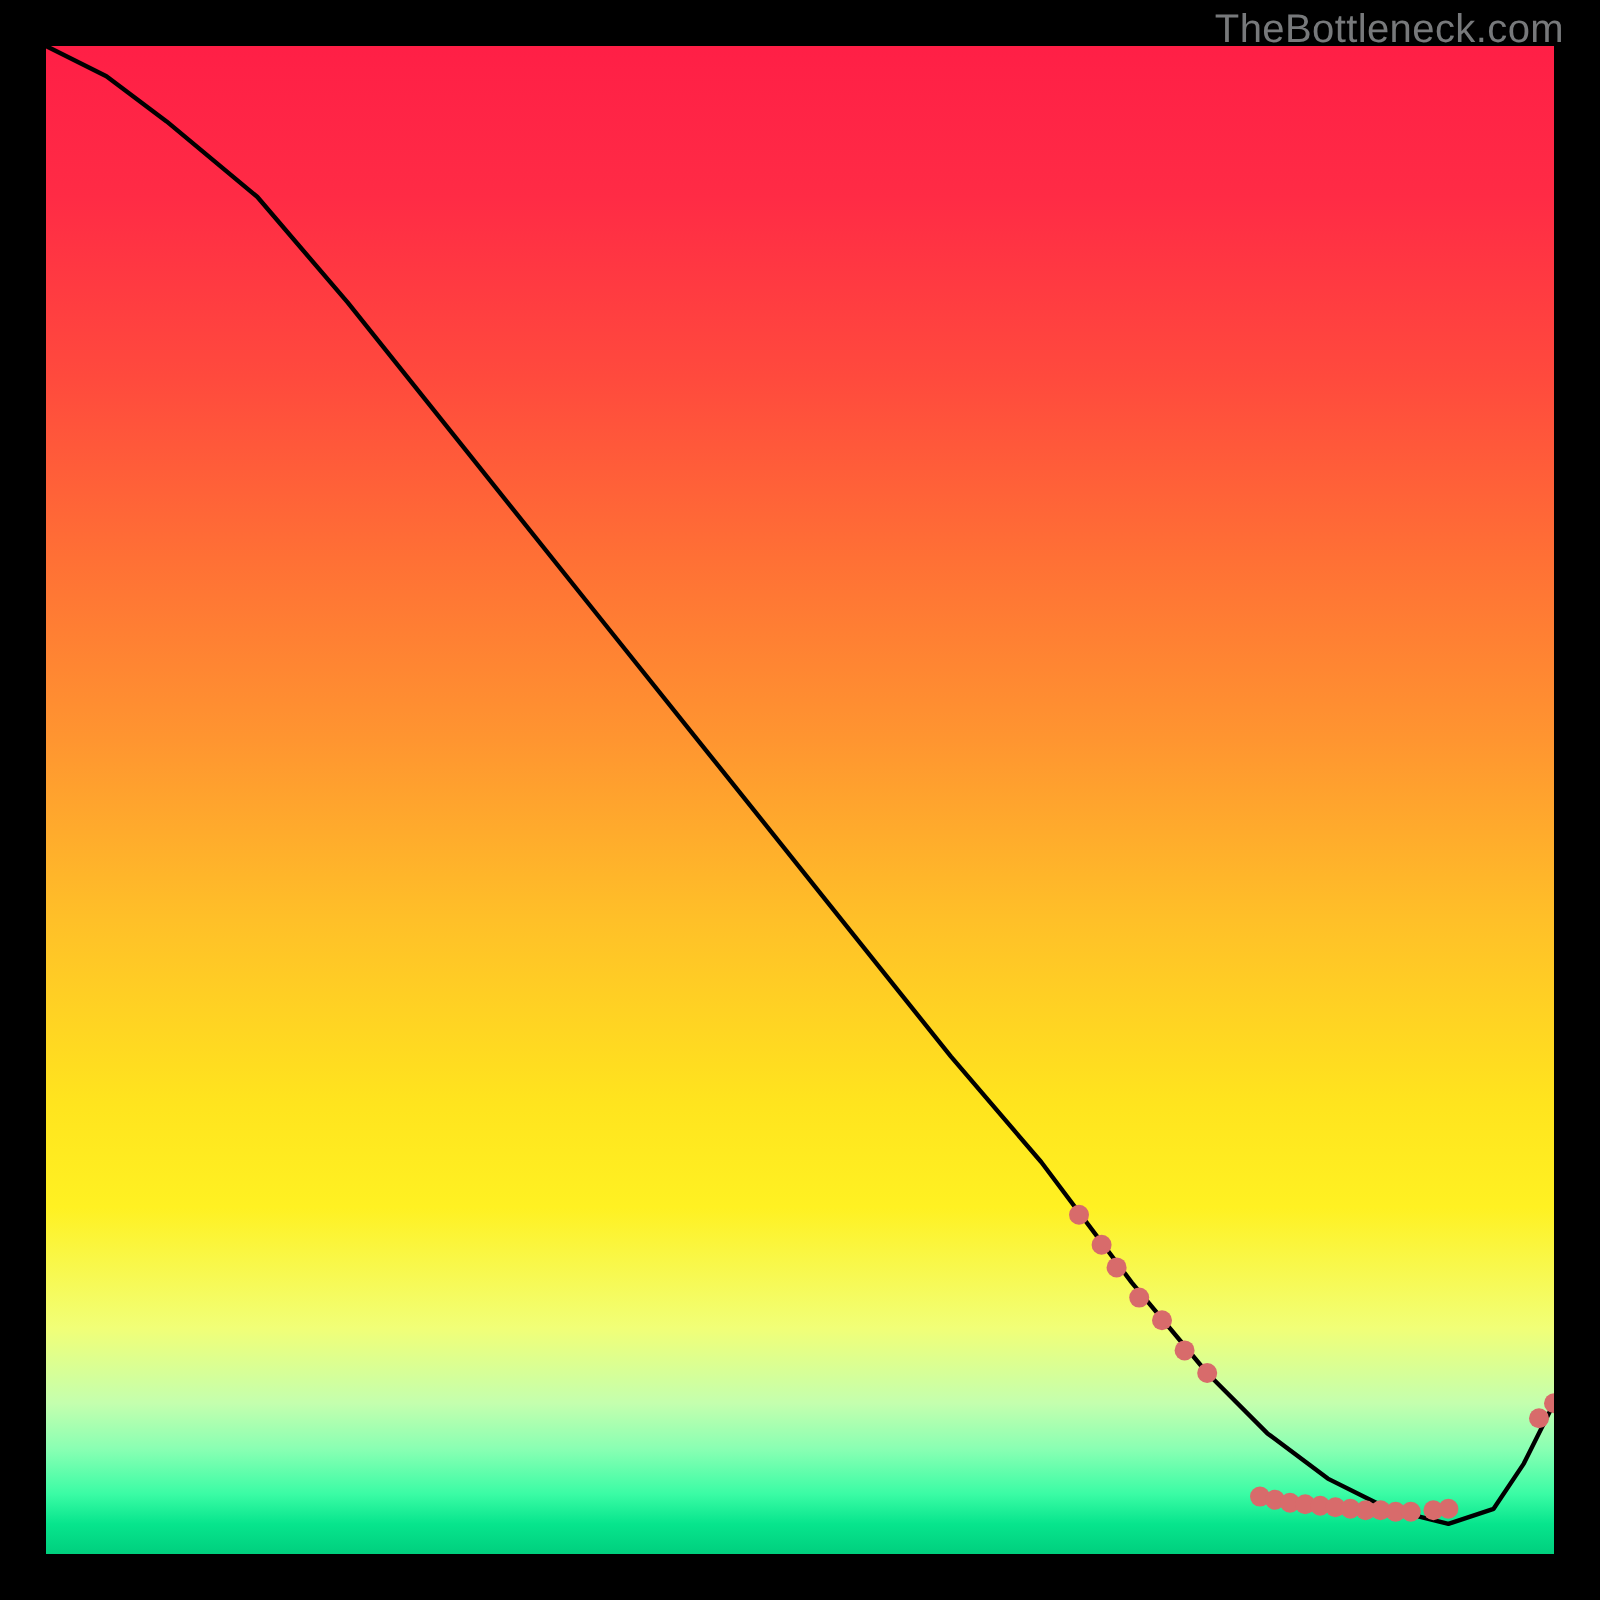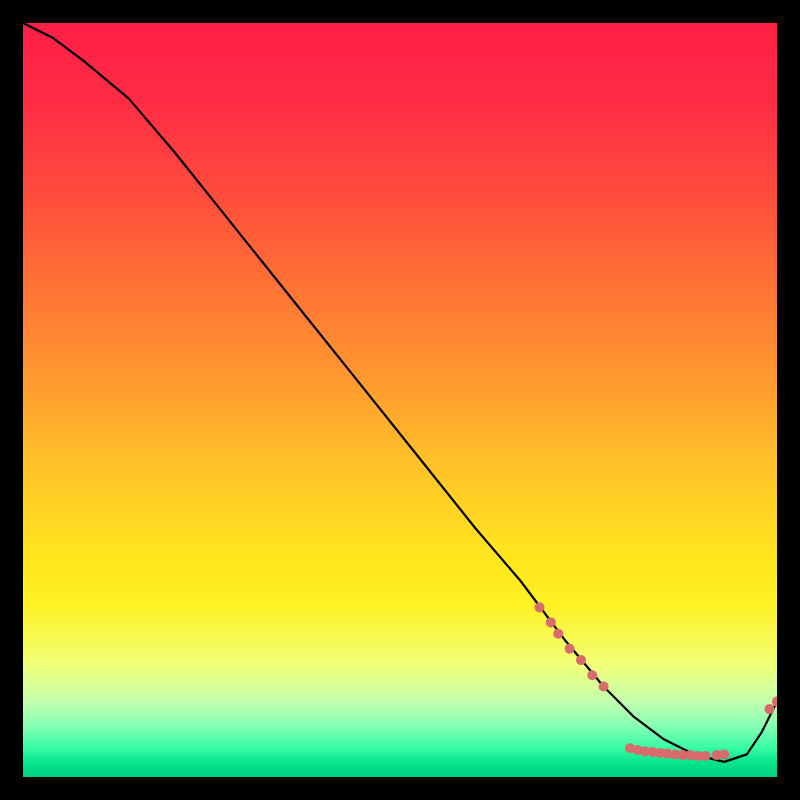--- a/index.html
+++ b/index.html
@@ -56,20 +56,21 @@
   }
   svg.curve {
     position: absolute;
     inset: 0;
   }
 </style>
 </head>
 <body>
 
 <div class="stage">
+  <div class="watermark">TheBottleneck.com</div>
   <div class="plot">
     <div class="gradient"></div>
     <svg class="curve" viewBox="0 0 754 754" preserveAspectRatio="none">
       <path id="curve-path" fill="none" stroke="#000000" stroke-width="2.2" stroke-linecap="round" stroke-linejoin="round" d="M0.0 0.0 L30.2 15.1 L60.3 37.7 L105.6 75.4 L150.8 128.2 L211.1 203.6 L271.4 279.0 L331.8 354.4 L392.1 429.8 L452.4 505.2 L497.6 558.0 L542.9 618.3 L580.6 663.5 L610.7 693.7 L640.9 716.3 L671.1 731.4 L701.2 738.9 L723.8 731.4 L738.9 708.8 L754.0 678.6"></path>
       <g id="marker-group">
           <circle cx="516.5" cy="584.4" r="5" fill="#d86b6b"></circle>
           <circle cx="527.8" cy="599.4" r="5" fill="#d86b6b"></circle>
           <circle cx="535.3" cy="610.7" r="5" fill="#d86b6b"></circle>
           <circle cx="546.6" cy="625.8" r="5" fill="#d86b6b"></circle>
           <circle cx="558.0" cy="637.1" r="5" fill="#d86b6b"></circle>

